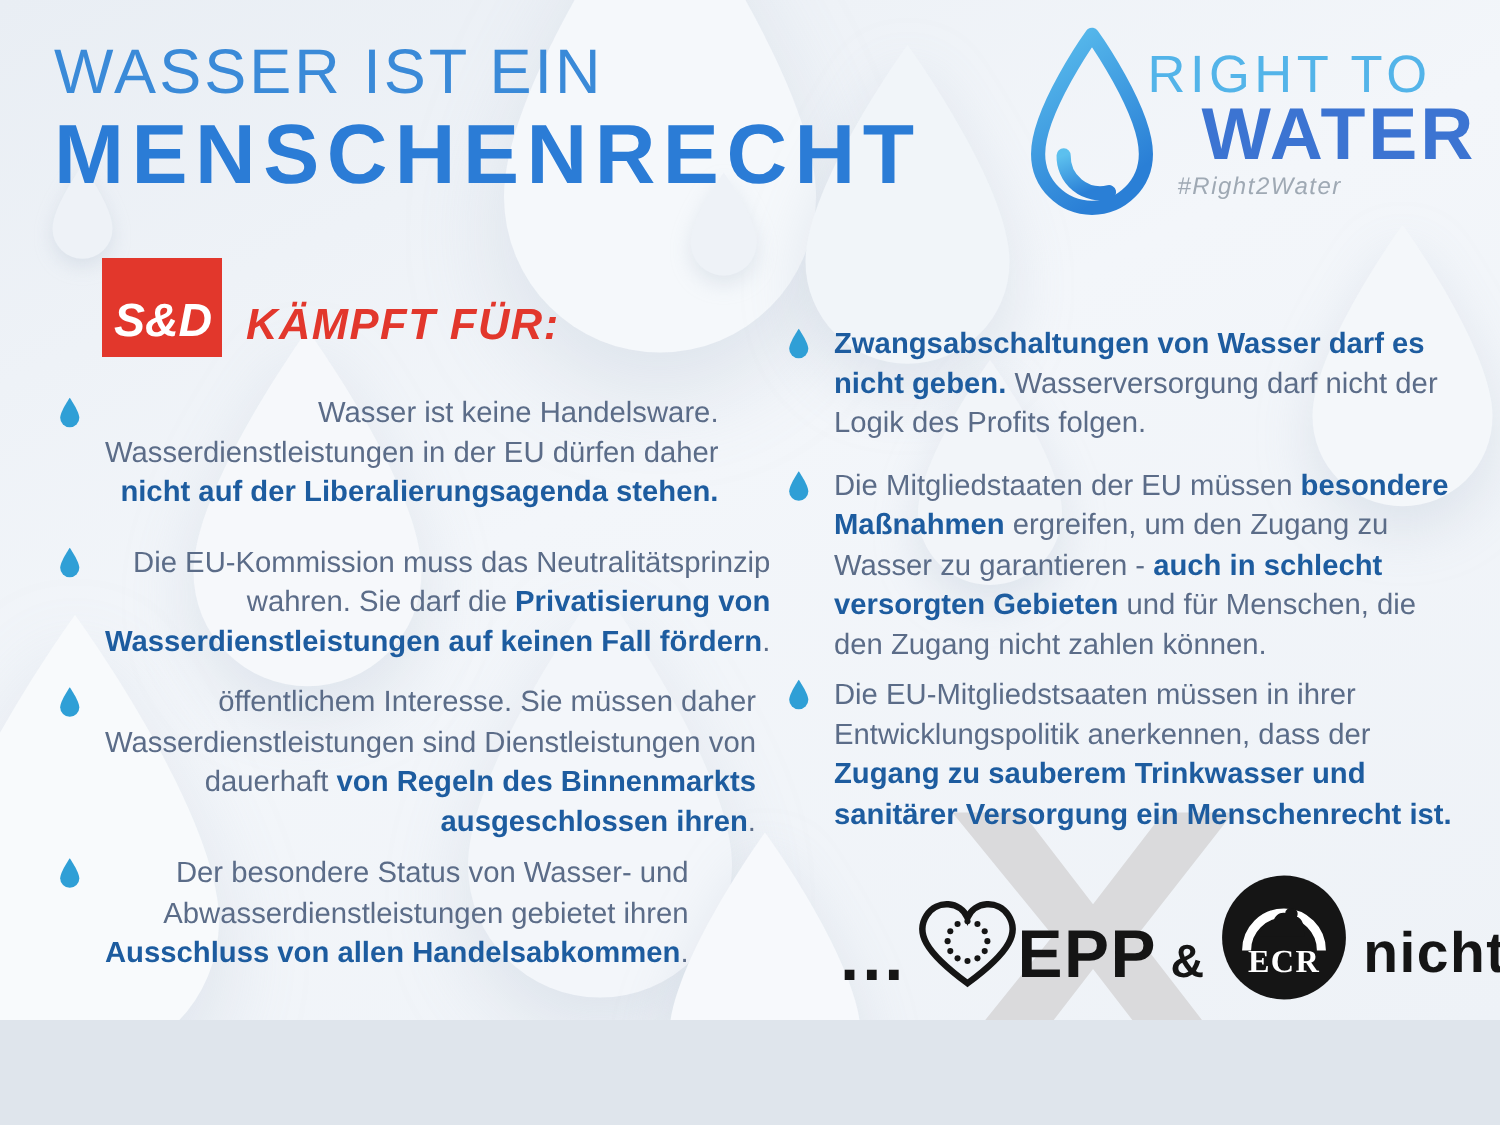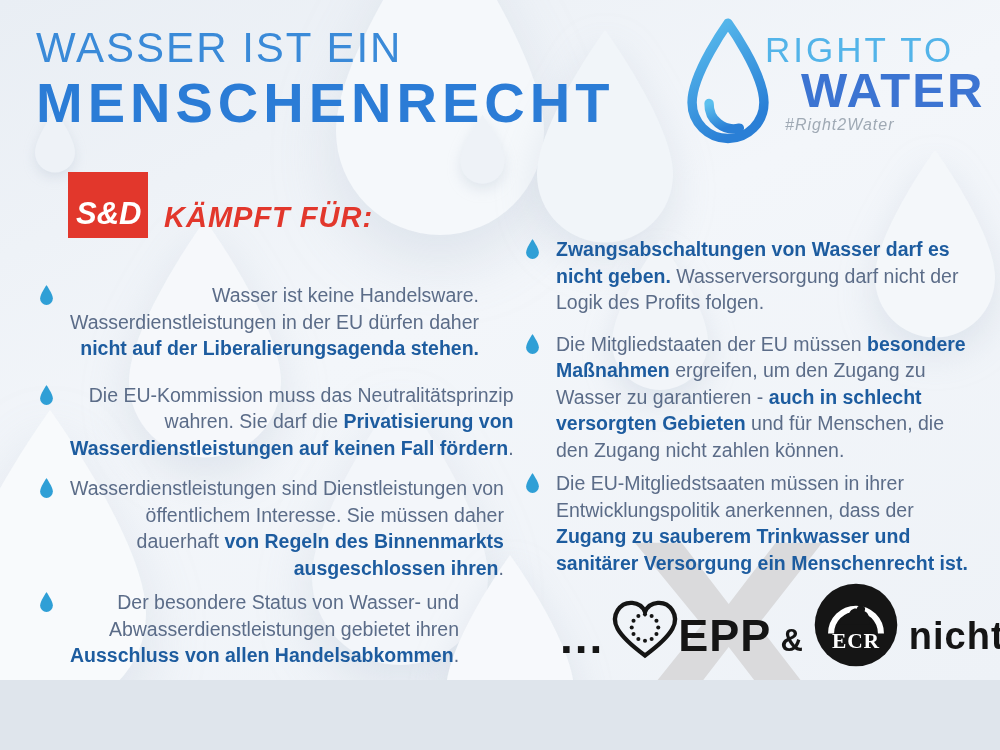--- a/index.html
+++ b/index.html
@@ -17,21 +17,21 @@
   .brand-drop{position:absolute;left:676px;top:12px;z-index:2;}
   .b1{position:absolute;left:765px;top:30px;font-size:35px;letter-spacing:3px;color:var(--right-to);z-index:2;}
   .b2{position:absolute;left:801px;top:62px;font-size:49px;font-weight:800;letter-spacing:2px;color:var(--water);z-index:2;}
   .b3{position:absolute;left:785px;top:116px;font-size:16px;font-style:italic;color:var(--hashtag);letter-spacing:1px;z-index:2;}
   
   .intro{position:absolute;left:68px;top:172px;z-index:2;display:flex;align-items:flex-end;font-style:italic;}
   .sd{width:80px;height:66px;background:var(--red);display:flex;align-items:flex-end;padding:0 0 6px 8px;box-sizing:border-box;}
   .sd span{color:#fff;font-size:31px;font-weight:700;letter-spacing:0px;}
   .kf{margin-left:16px;margin-bottom:4px;color:var(--red);font-size:29px;font-weight:700;letter-spacing:1px;}
   
-  .col{position:absolute;z-index:2;margin-top:20px;}
+  .col{position:absolute;z-index:2;}
   .col.left{left:38px;top:262px;width:492px;text-align:right;}
   .col.right{left:524px;top:216px;width:462px;}
   .bullet{display:flex;align-items:flex-start;}
   .col.left .bullet:nth-child(1){margin-bottom:20px;}
   .col.left .bullet:nth-child(2){margin-bottom:14px;}
   .col.left .bullet:nth-child(3){margin-bottom:8px;}
   .col.right .bullet:nth-child(1){margin-bottom:15px;}
   .col.right .bullet:nth-child(2){margin-bottom:7px;}
   .bullet svg{flex:0 0 auto;margin-right:15px;margin-top:1px;}
   .bullet-text{font-size:19.5px;line-height:26.5px;color:var(--body);}
@@ -112,22 +112,22 @@
           <div class="line"><span>Die EU-Kommission muss das Neutralitätsprinzip</span></div>
           <div class="line"><span>wahren. Sie darf die </span><span class="b">Privatisierung von</span></div>
           <div class="line"><span class="b">Wasserdienstleistungen auf keinen Fall fördern</span><span>.</span></div>
         </div>
       </div>
       <div class="bullet">
         <svg width="17" height="24" viewBox="0 0 24 32" aria-hidden="true">
           <path d="M12 2 C12 2 3 15 3 21 a9 9 0 0 0 18 0 C21 15 12 2 12 2 Z" fill="#2f9fd6"></path>
         </svg>
         <div class="bullet-text">
+          <div class="line"><span>öffentlichem Interesse. Sie müssen daher</span></div>
           <div class="line"><span>Wasserdienstleistungen sind Dienstleistungen von</span></div>
-          <div class="line"><span>öffentlichem Interesse. Sie müssen daher</span></div>
           <div class="line"><span>dauerhaft </span><span class="b">von Regeln des Binnenmarkts</span></div>
           <div class="line"><span class="b">ausgeschlossen ihren</span><span>.</span></div>
         </div>
       </div>
       <div class="bullet">
         <svg width="17" height="24" viewBox="0 0 24 32" aria-hidden="true">
           <path d="M12 2 C12 2 3 15 3 21 a9 9 0 0 0 18 0 C21 15 12 2 12 2 Z" fill="#2f9fd6"></path>
         </svg>
         <div class="bullet-text">
           <div class="line"><span>Der besondere Status von Wasser- und</span></div>

